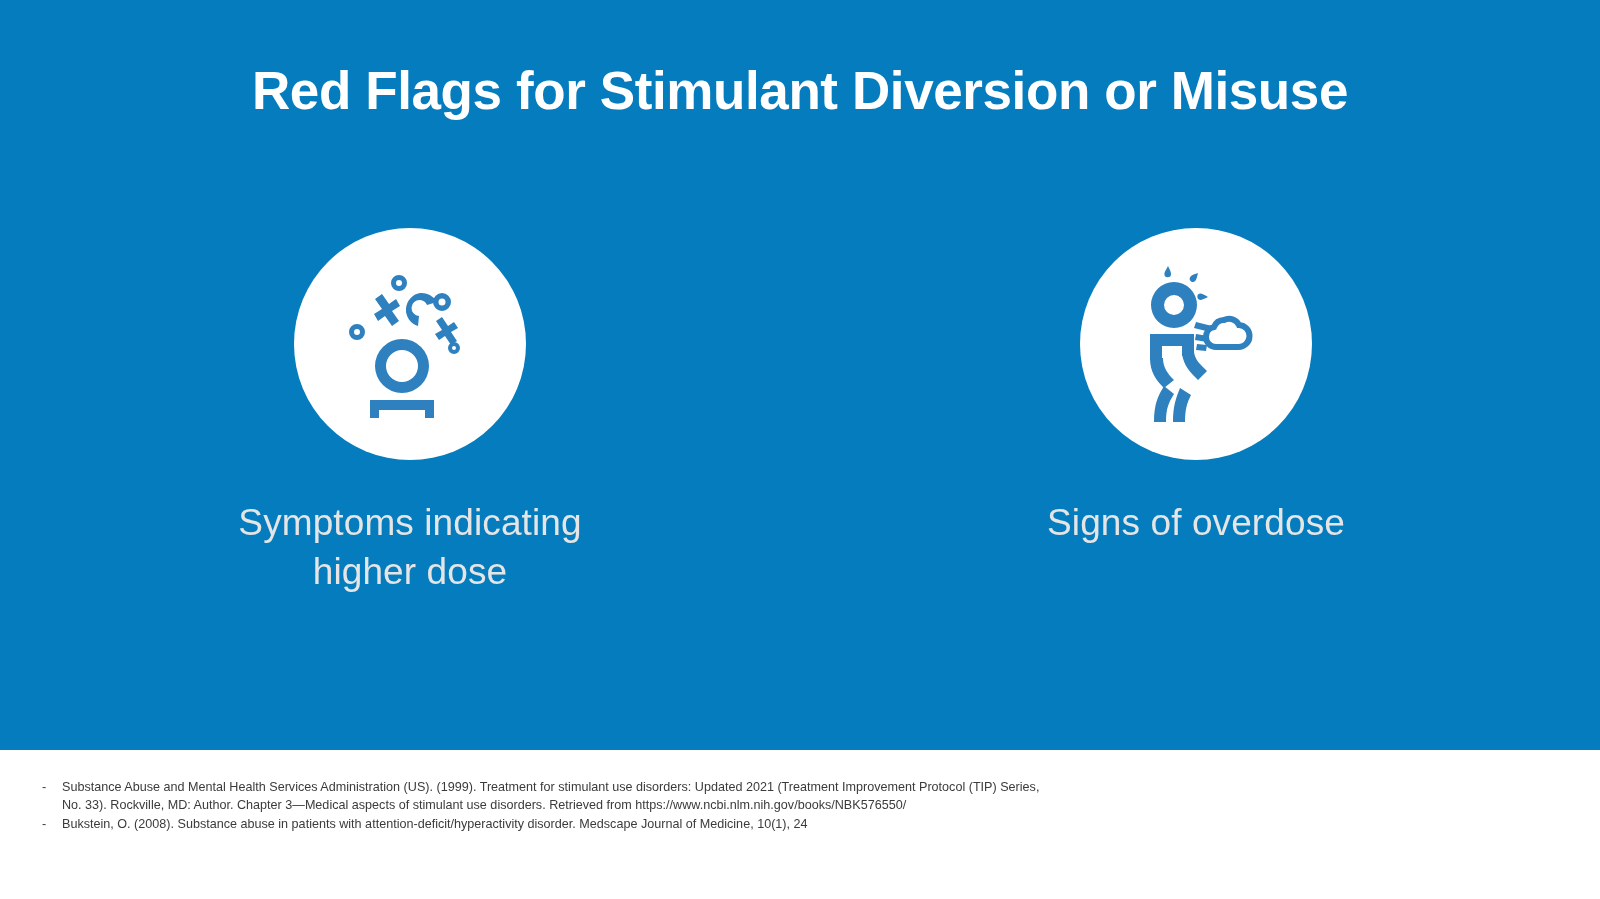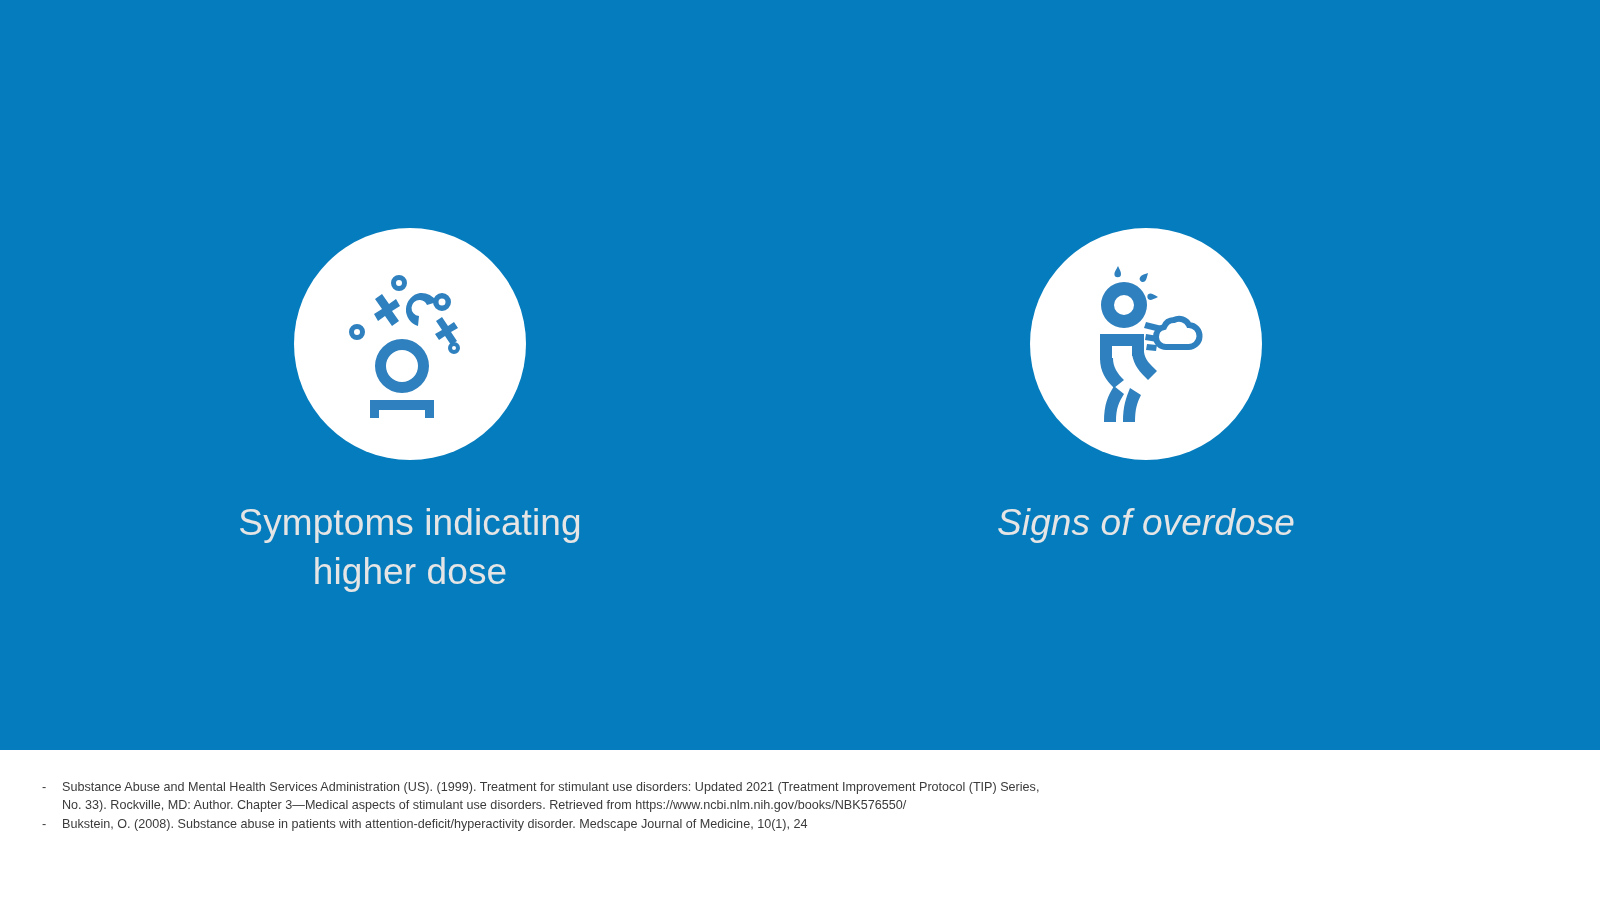--- a/index.html
+++ b/index.html
@@ -49,21 +49,21 @@
     width: 1600px;
     height: 400px;
   }
   .concept {
     position: absolute;
     top: 0;
     width: 470px;
     text-align: center;
   }
   .concept.left  { left: 175px; }
-  .concept.right { left: 911px; font-style: italic; }
+  .concept.right { left: 961px; }
 
   .icon-circle {
     width: 232px;
     height: 232px;
     margin: 0 auto;
     background: #ffffff;
     border-radius: 50%;
     display: flex;
     align-items: center;
     justify-content: center;
@@ -109,20 +109,21 @@
   }
   .ref-text { flex: 1 1 auto; }
 </style>
 </head>
 <body>
 
 <div class="slide">
 
   <div class="blue-panel">
 
+    <div class="slide-title">Red Flags for Stimulant Diversion or Misuse</div>
 
     <div class="columns">
 
       <div class="concept left">
         <div class="icon-circle">
           <span>
             <svg width="132" height="150" viewBox="0 0 132 150" fill="none">
               <g fill="#2E80BE">
 
                 <path d="M58 70a27 27 0 100 54 27 27 0 000-54zm0 11a16 16 0 110 32 16 16 0 010-32z"></path>

